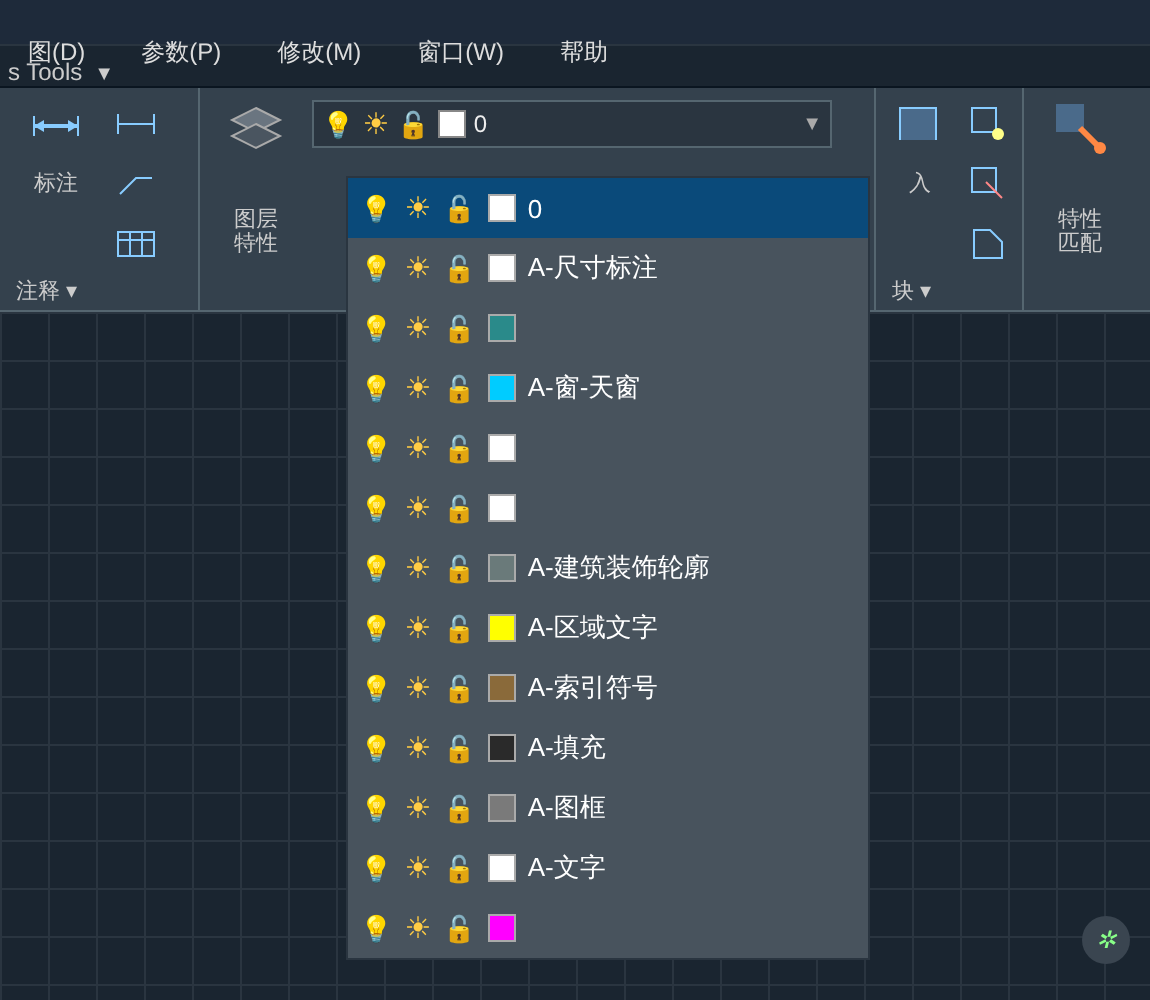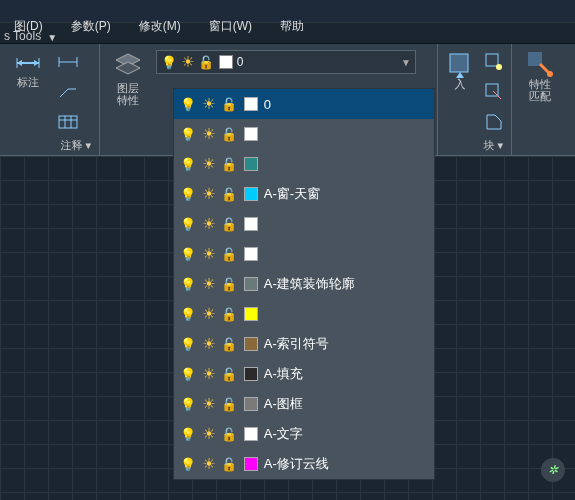--- a/index.html
+++ b/index.html
@@ -4,23 +4,23 @@
 <style>
 *{margin:0;padding:0;box-sizing:border-box;font-family:"Microsoft YaHei",sans-serif}
 body{background:#1e2a3a;color:#ccc;width:575px;height:500px;overflow:hidden;position:relative}
 .menubar{display:flex;background:#1e2a3a;height:22px;font-size:12px;color:#ddd}
 .menubar span{padding:18px 14px;cursor:pointer}
 .toolsrow{background:#1a2530;height:22px;display:flex;align-items:flex-end;padding-left:4px;font-size:12px;border-top:1px solid #2a3540;border-bottom:1px solid #0a1520}
 .toolsrow .dd{margin-left:6px;font-size:10px}
 .ribbon{background:#34414d;height:112px;display:flex;border-bottom:1px solid #556670}
 .panel{border-right:1px solid #556670;padding:6px 8px;display:flex;flex-direction:column;position:relative}
 .panel-body{flex:1;display:flex;gap:8px}
-.panel-title{font-size:11px;color:#ccc;text-align:right;padding-top:4px}
+.panel-title{font-size:11px;color:#ccc;text-align:left;padding-top:4px}
 .iconbtn{width:24px;height:24px;display:flex;align-items:center;justify-content:center;color:#8cf}
-.bigbtn{width:40px;height:48px;display:flex;flex-direction:column;align-items:center;justify-content:flex-start;gap:0}
+.bigbtn{width:40px;height:48px;display:flex;flex-direction:column;align-items:center;justify-content:space-between;gap:16px}
 .bigbtn .lbl{font-size:11px;color:#ccc;text-align:center;line-height:12px}
 .vstack{display:flex;flex-direction:column;gap:6px}
 .layer-selector{display:flex;align-items:center;background:#2a3540;border:1px solid #556670;height:24px;width:260px;padding:0 4px;gap:4px;position:relative}
 .layer-selector .swatch{width:14px;height:14px;border:1px solid #888}
 .layer-selector .val{font-size:12px;color:#eee;flex:1}
 .layer-selector .arr{color:#aaa;font-size:10px}
 .dropdown{position:absolute;left:173px;top:88px;width:262px;background:#48535d;border:1px solid #2a3540;z-index:10;max-height:412px;overflow:hidden}
 .dropdown .row{display:flex;align-items:center;height:30px;padding:0 6px;gap:6px;cursor:pointer}
 .dropdown .row:first-child{background:#0a4a7a}
 .bulb{color:#ffcc44;font-size:13px}
@@ -166,20 +166,21 @@
       <span class="sun">☀</span>
       <span class="lock">🔓</span>
       <span class="swatch" style="background:#ffffff"></span>
       <span class="lname">0</span>
     </div>
     <div class="row">
       <span class="bulb">💡</span>
       <span class="sun">☀</span>
       <span class="lock">🔓</span>
       <span class="swatch" style="background:#ffffff"></span>
+      <span class="lname">A-尺寸标注</span>
     </div>
     <div class="row">
       <span class="bulb">💡</span>
       <span class="sun">☀</span>
       <span class="lock">🔓</span>
       <span class="swatch" style="background:#2a8a8a"></span>
     </div>
     <div class="row">
       <span class="bulb">💡</span>
       <span class="sun">☀</span>
@@ -204,20 +205,21 @@
       <span class="sun">☀</span>
       <span class="lock">🔓</span>
       <span class="swatch" style="background:#6a7a7a"></span>
       <span class="lname">A-建筑装饰轮廓</span>
     </div>
     <div class="row">
       <span class="bulb">💡</span>
       <span class="sun">☀</span>
       <span class="lock">🔓</span>
       <span class="swatch" style="background:#ffff00"></span>
+      <span class="lname">A-区域文字</span>
     </div>
     <div class="row">
       <span class="bulb">💡</span>
       <span class="sun">☀</span>
       <span class="lock">🔓</span>
       <span class="swatch" style="background:#8a6a3a"></span>
       <span class="lname">A-索引符号</span>
     </div>
     <div class="row">
       <span class="bulb">💡</span>
@@ -238,19 +240,18 @@
       <span class="sun">☀</span>
       <span class="lock">🔓</span>
       <span class="swatch" style="background:#ffffff"></span>
       <span class="lname">A-文字</span>
     </div>
     <div class="row">
       <span class="bulb">💡</span>
       <span class="sun">☀</span>
       <span class="lock">🔓</span>
       <span class="swatch" style="background:#ff00ff"></span>
-      <span class="lname">A-修订云线</span>
     </div>
   </div>
 
 <div class="watermark">
   <div class="circ">✲</div>
 </div>
 
 </body></html>

